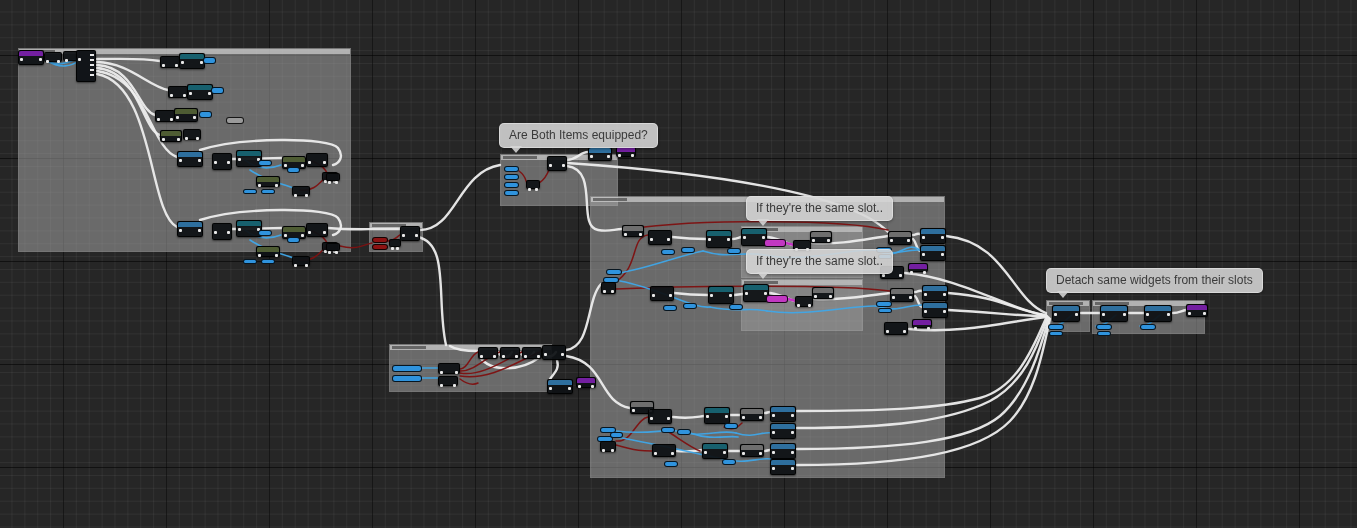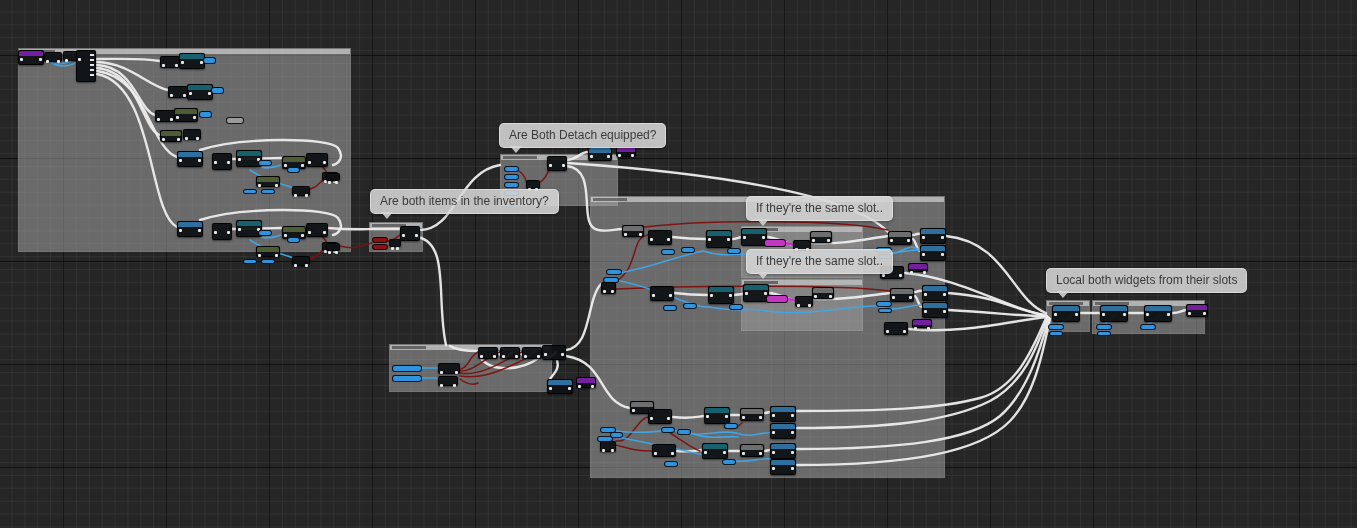--- a/index.html
+++ b/index.html
@@ -409,19 +409,18 @@
       <div class="node pill" style="left: 1097px; top: 331px; width: 14px; height: 5px; background: rgb(47, 147, 221);"></div>
       <div class="node" style="left: 1144px; top: 305px; width: 28px; height: 17px;">
         <div class="hd" style="background: rgb(46, 111, 158);"></div>
       </div>
       <div class="node pill" style="left: 1140px; top: 324px; width: 16px; height: 6px; background: rgb(47, 147, 221);"></div>
       <div class="node" style="left: 1186px; top: 304px; width: 22px; height: 13px;">
         <div class="hd" style="background: rgb(115, 31, 160);"></div>
       </div>
     </div>
   <div class="layer" id="labels">
-      <div class="bubble" style="left: 499px; top: 123px;">Are Both Detach equipped?</div>
-      <div class="bubble" style="left: 370px; top: 189px;">Are both items in the inventory?</div>
+      <div class="bubble" style="left: 499px; top: 123px;">Are Both Items equipped?</div>
       <div class="bubble" style="left: 746px; top: 196px;">If they're the same slot..</div>
       <div class="bubble" style="left: 746px; top: 249px;">If they're the same slot..</div>
-      <div class="bubble" style="left: 1046px; top: 268px;">Local both widgets from their slots</div>
+      <div class="bubble" style="left: 1046px; top: 268px;">Detach same widgets from their slots</div>
     </div>
 </div>
 
 </body></html>

